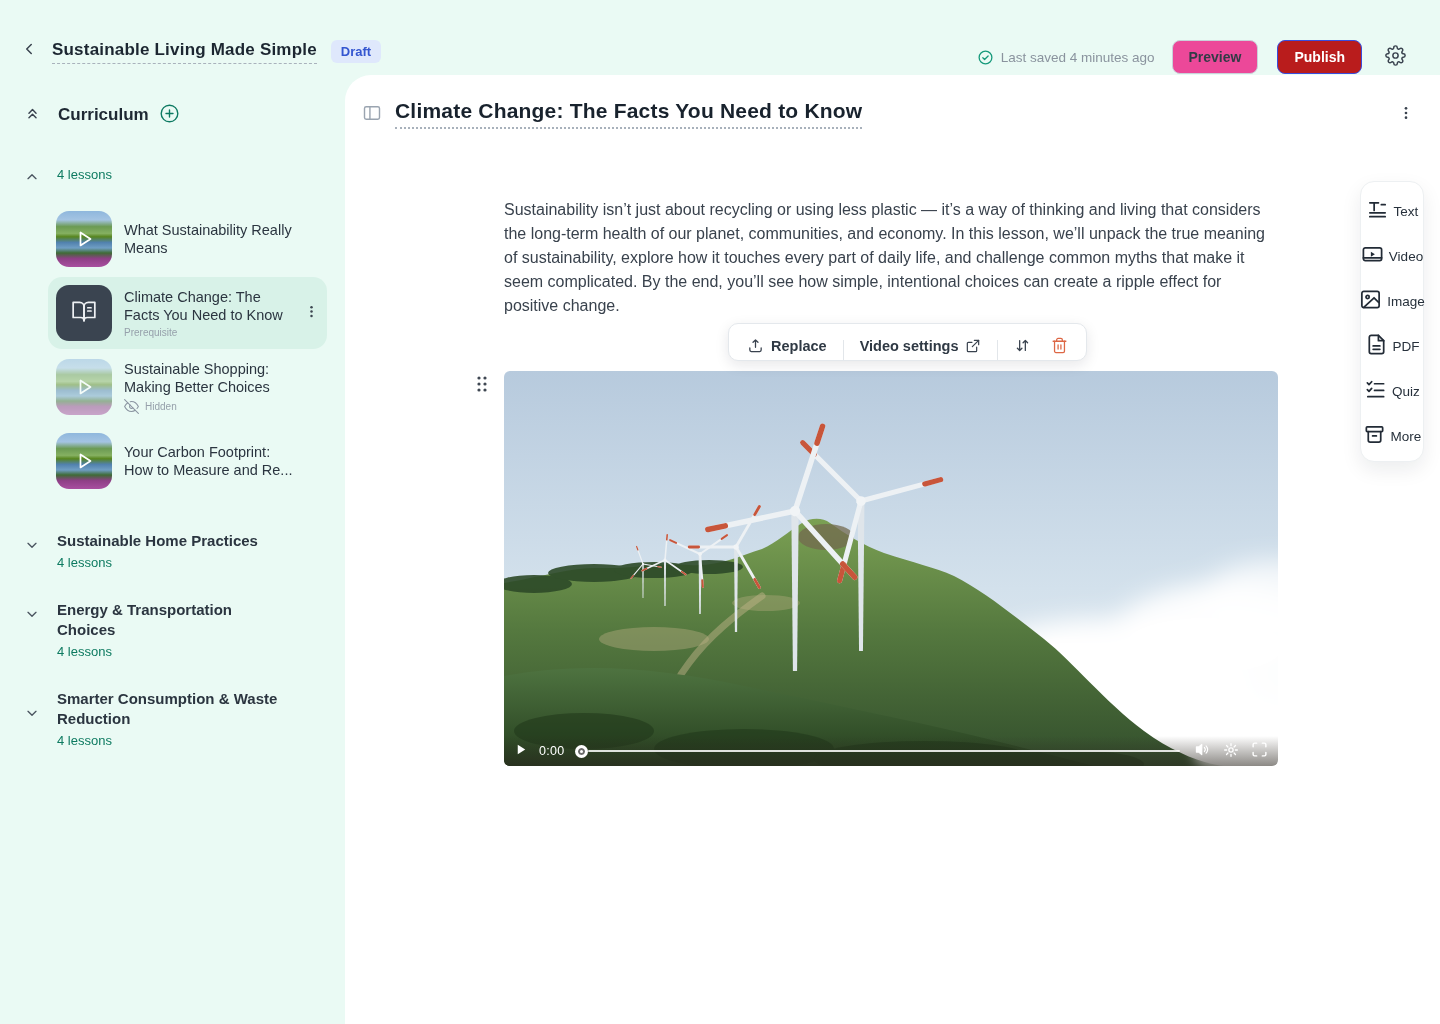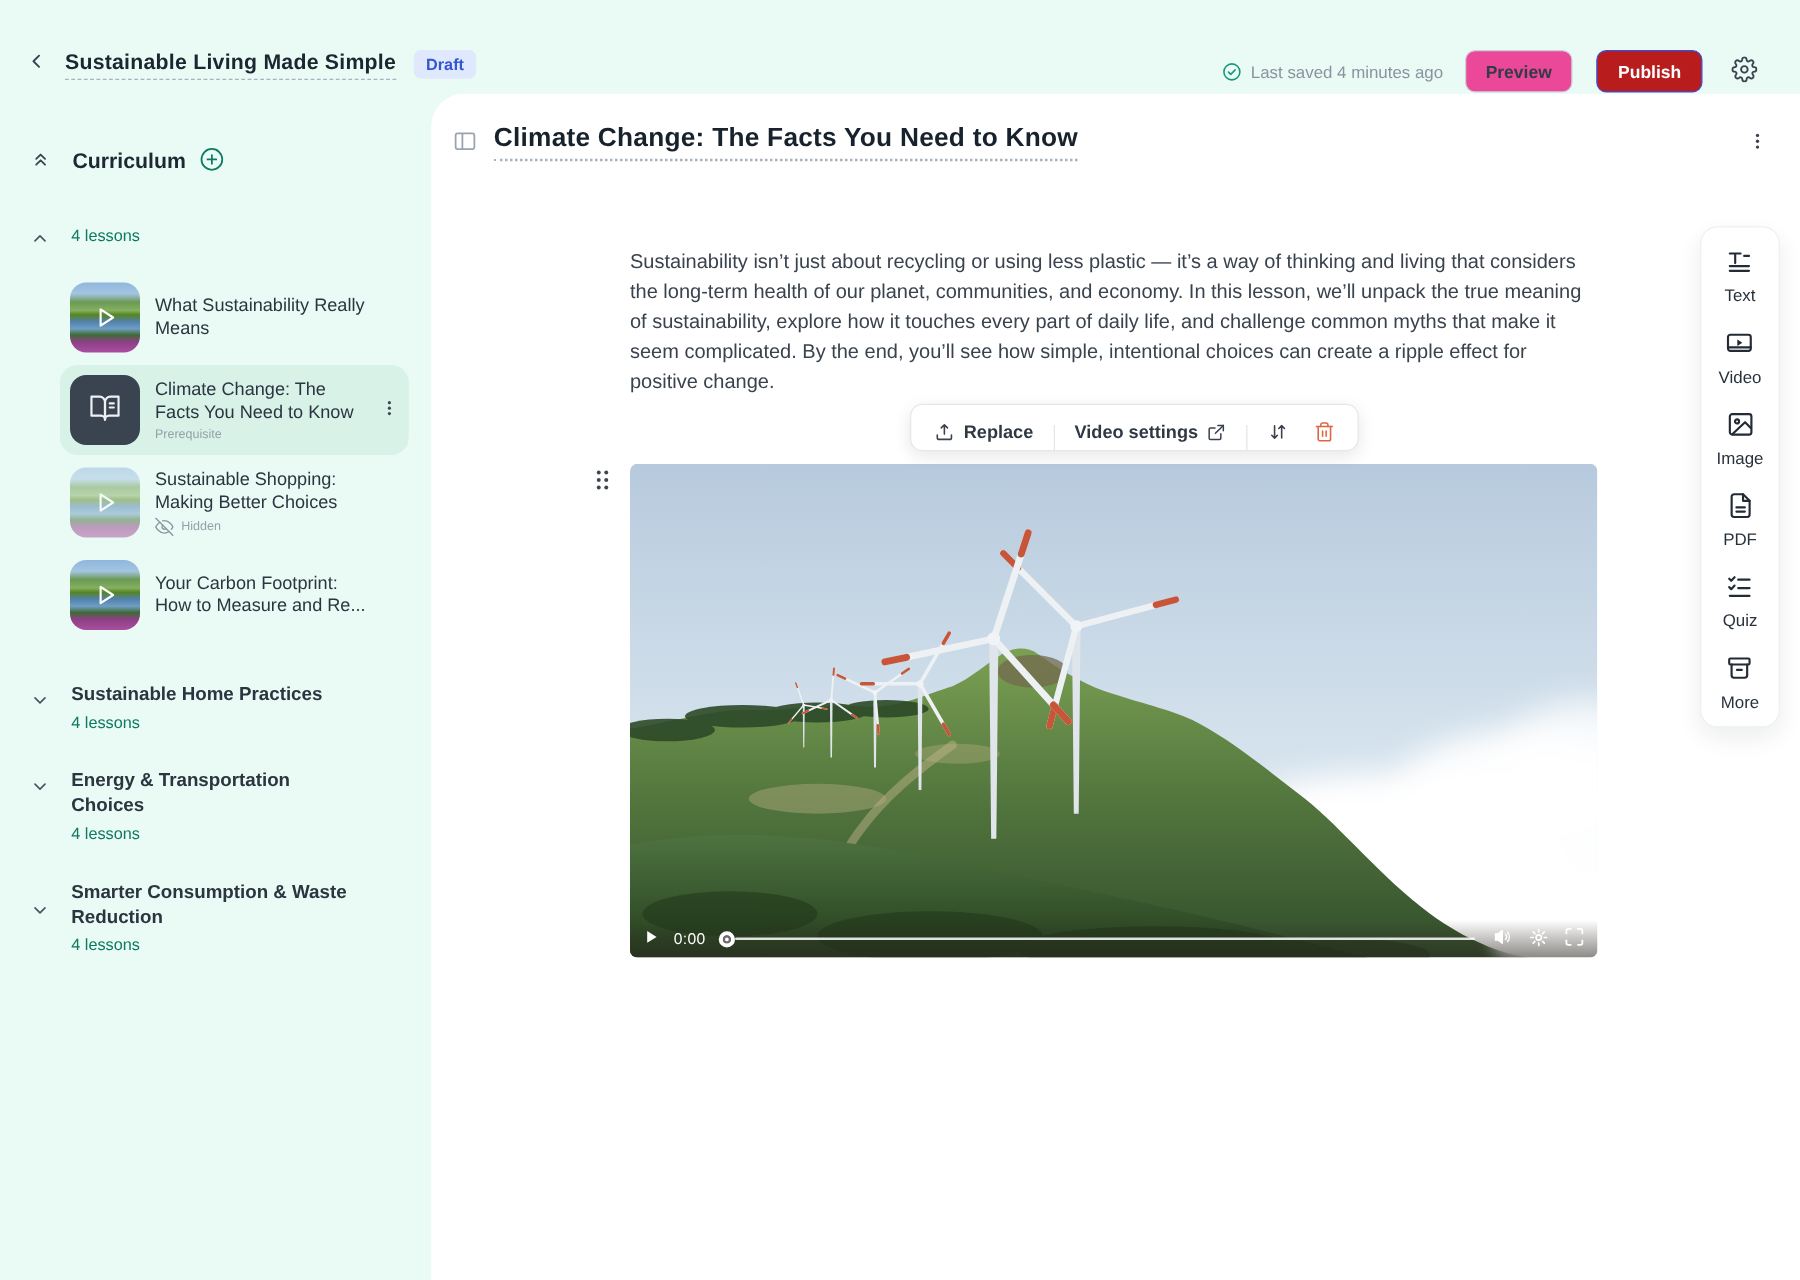--- a/index.html
+++ b/index.html
@@ -15,21 +15,21 @@
   .draft-badge { margin-left:14px; background:#dfe8fc; color:#3456d0; font-size:13px; font-weight:600;
                  padding:4px 10px; border-radius:6px; }
   .header-right { margin-left:auto; display:flex; align-items:center; gap:17px; }
   .saved { display:flex; align-items:center; gap:7px; color:#8a939e; font-size:13.5px; }
   .btn { font-family:inherit; font-size:14px; font-weight:600; border-radius:8px; padding:8px 16px; cursor:pointer; }
   .btn-secondary { background:#ec4899; color:#323b46; border:1px solid #c9d1d9; }
   .btn-primary { background:#b91c1c; color:#fff; border:1px solid #3a4ddd; margin-left:2px; }
   .gear { margin-left:6px; color:#39424e; }
 
   
-  .sidebar { position:absolute; top:89px; left:0; width:345px; bottom:0; }
+  .sidebar { position:absolute; top:75px; left:0; width:345px; bottom:0; }
   .curriculum-head { display:flex; align-items:center; margin:28px 20px 0 24px; }
   .curriculum-title { margin-left:17px; font-size:17px; font-weight:700; color:#1e2833; }
   .plus-btn { margin-left:10px; color:#0e7a62; background:none; border:none; cursor:pointer; display:flex; }
   .section { margin-top:36px; }
   .section-head { display:flex; align-items:flex-start; padding:0 18px 0 24px; cursor:pointer; }
   .section-chev { margin-top:6px; color:#4a545f; flex:0 0 16px; }
   .section-titlewrap { margin-left:17px; }
   .section-title { font-size:15px; font-weight:600; color:#2b3540; line-height:1.34; max-width:235px; }
   .section-count { margin-top:4px; font-size:13px; font-weight:500; color:#0d7a60; }
   .lessons { margin:14px 18px 0 48px; }
@@ -75,21 +75,21 @@
   .vc-time { font-size:12.5px; margin:0 10px 0 10px; letter-spacing:.3px; }
   .vc-knob { width:13px; height:13px; border-radius:50%; background:#fff; border:3px solid rgba(255,255,255,.95);
              box-shadow:inset 0 0 0 2px rgba(70,70,70,.8); flex:0 0 auto; cursor:pointer; }
   .vc-track { height:2px; background:rgba(255,255,255,.85); border-radius:2px; flex:1 1 auto; margin-right:14px; cursor:pointer; }
   .vc-right { display:flex; align-items:center; gap:12px; }
 
   
   .insert-bar { position:absolute; right:16px; top:181px; width:64px; background:#fff; border:1px solid #edf0f2;
                 border-radius:14px; box-shadow:0 8px 20px rgba(16,24,40,.08); padding:16px 0 12px; display:flex;
                 flex-direction:column; align-items:center; gap:19px; }
-  .insert-item { display:flex; flex-direction:column; align-items:center; gap:5px; background:none; border:none;
+  .insert-item { display:flex; flex-direction:row; align-items:center; gap:5px; background:none; border:none;
                  cursor:pointer; color:#222b36; }
   .insert-label { font-family:inherit; font-size:13.5px; font-weight:500; color:#27313c; }
 </style>
 </head>
 <body>
 
 <div class="app">
 
   <div class="header">
     <button class="icon-btn">

